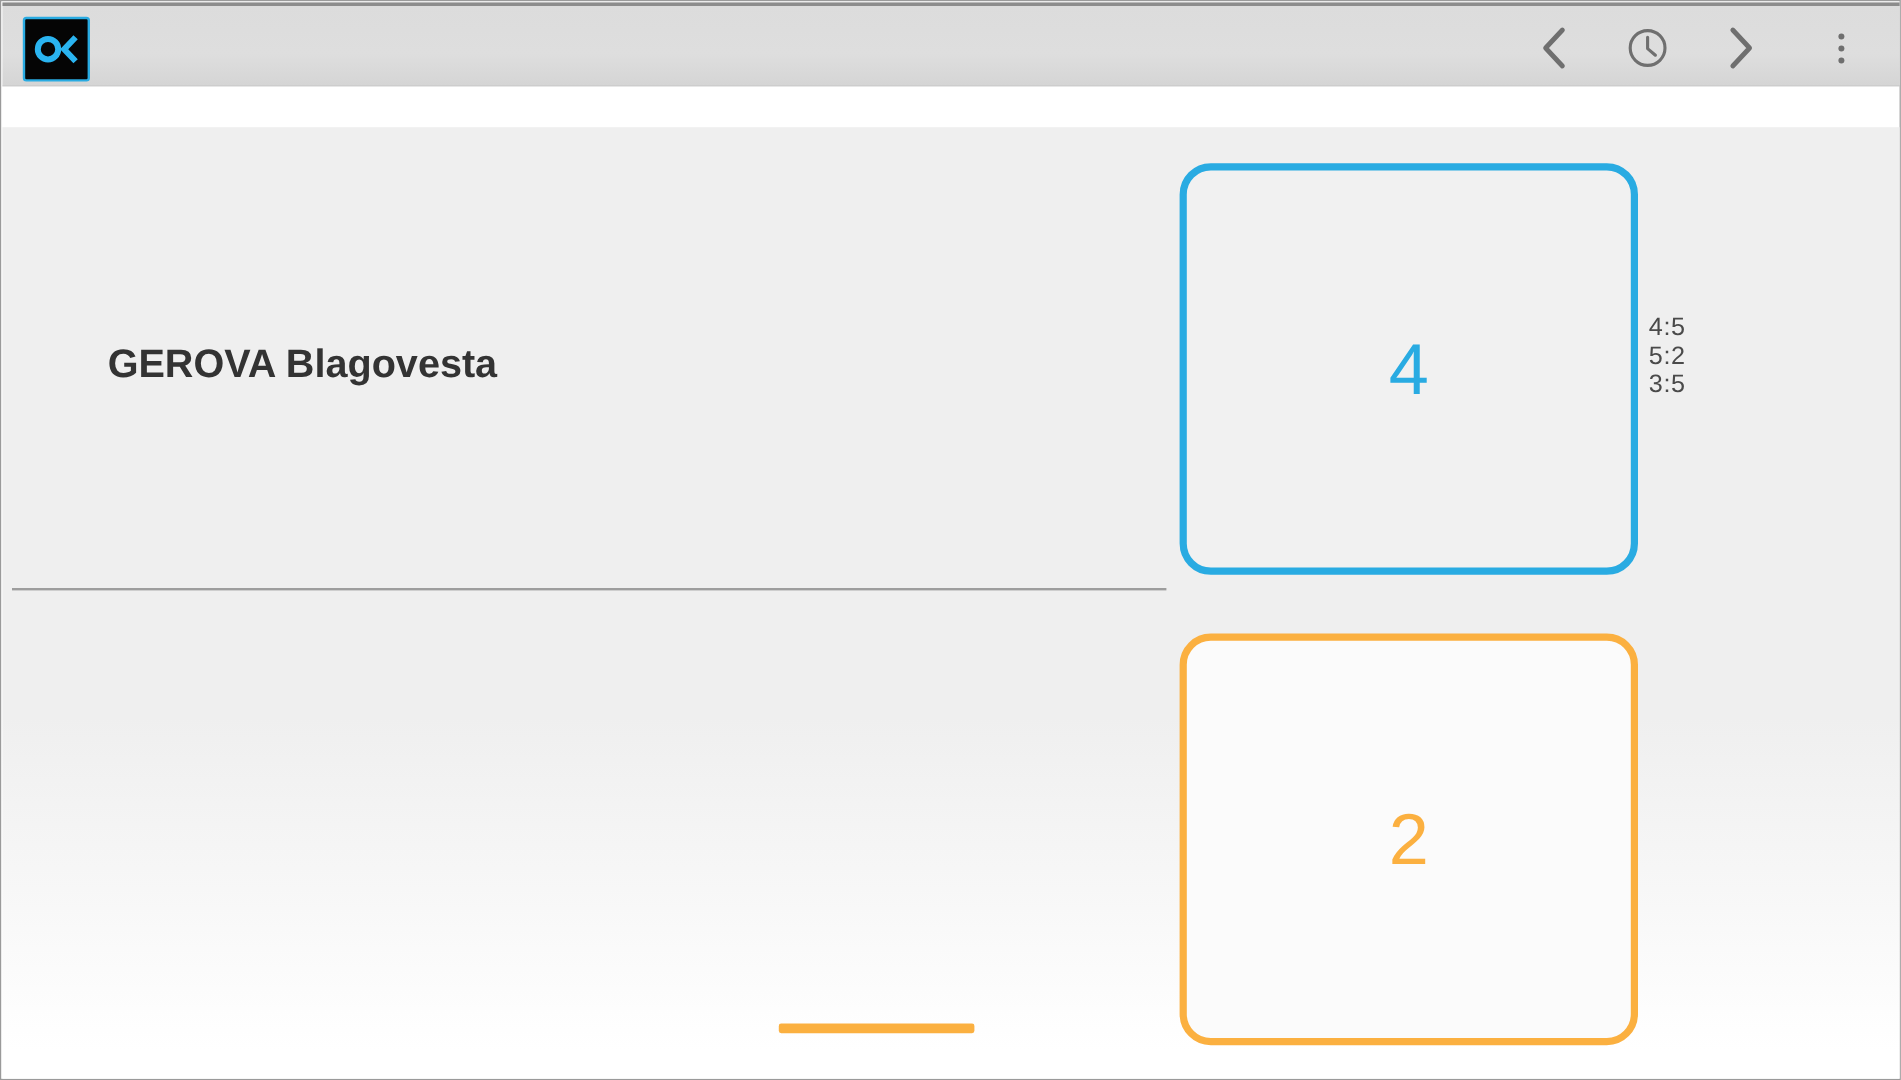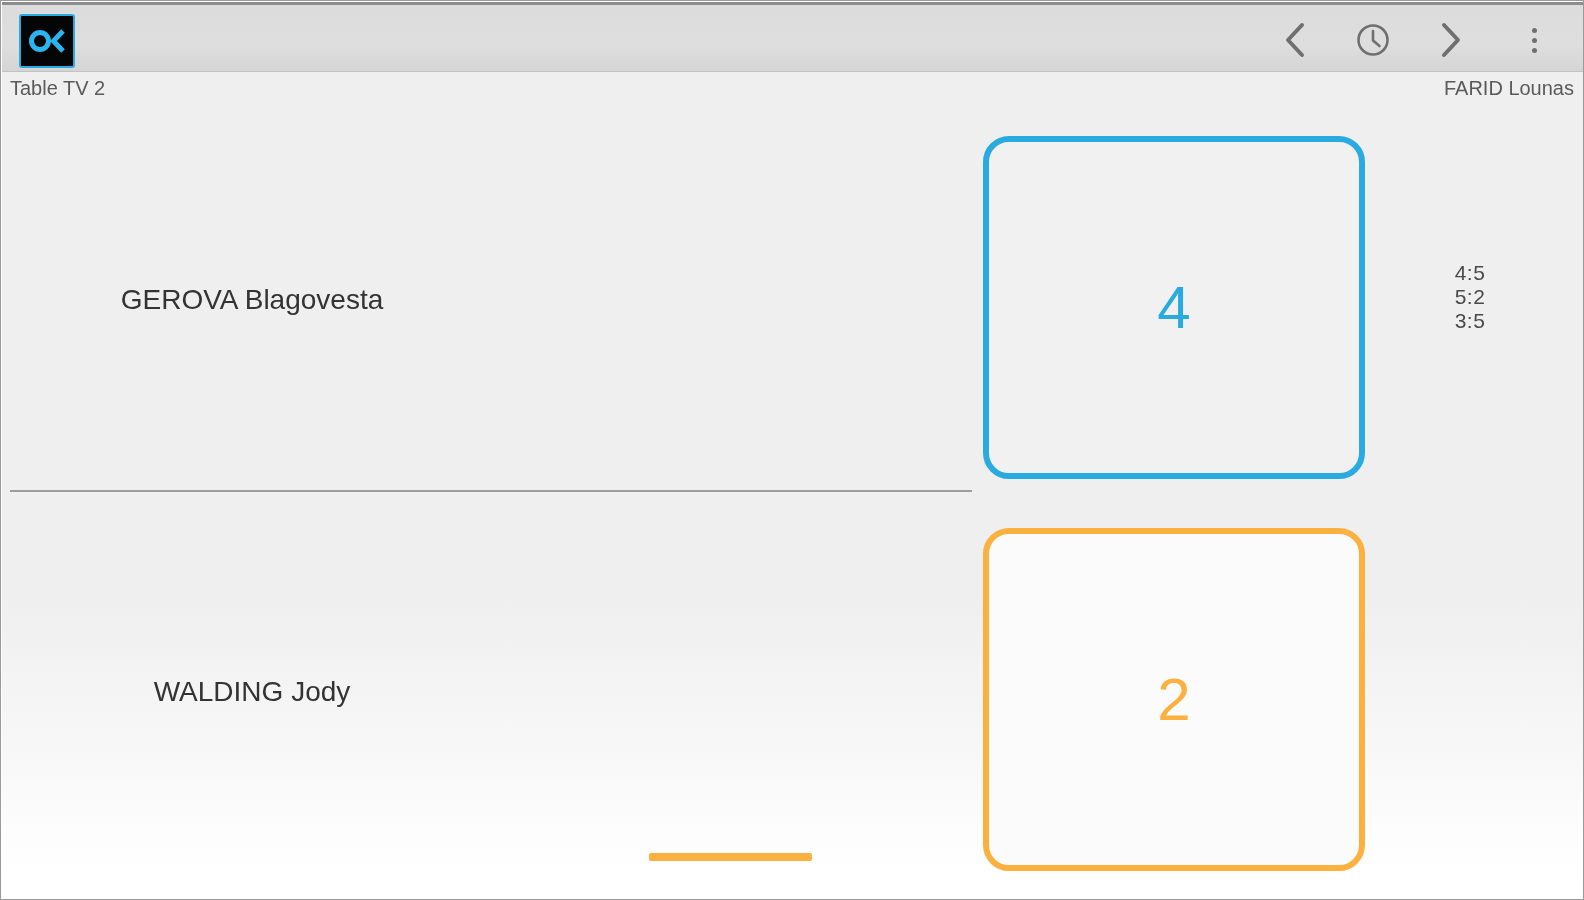--- a/index.html
+++ b/index.html
@@ -124,24 +124,25 @@
     left: 8px;
     top: 384px;
     width: 962px;
     height: 2px;
     background: #9d9d9d;
   }
 
   .player-name {
     position: absolute;
     top: 178px;
-    font-size: 28px;
+    font-size: 33px;
     color: #333333;
     white-space: nowrap;
     text-align: center;
+    font-weight: bold;
   }
   .player-a { left: 40px;  width: 420px; }
   .player-b { left: 530px; width: 420px; }
 
   .score-box {
     position: absolute;
     left: 981px;
     top: 30px;
     width: 382px;
     height: 343px;
@@ -159,24 +160,23 @@
   .score-value {
     font-size: 60px;
     line-height: 1;
   }
   #score-value-top    { color: #29abe2; }
   #score-value-bottom { color: #fbb040; }
 
   
   #set-scores {
     position: absolute;
-    left: 1428px;
+    left: 1372px;
     top: 155px;
     width: 80px;
-    text-align: center;
   }
   .set-score {
     font-size: 21px;
     line-height: 24px;
     color: #4a4a4a;
     letter-spacing: 0.5px;
   }
 
   
   #service-indicator {
@@ -230,39 +230,34 @@
 
     <div class="tb-btn" id="tb-more">
       <span class="dots">
         <i></i>
           <i></i>
           <i></i>
       </span>
     </div>
   </div>
 
-  <div id="subheader">
-    <div id="table-label">Table TV 2</div>
-    <div id="umpire-label">FARID Lounas</div>
-  </div>
 
   <div id="scoreboard">
 
     <div class="team-row" id="row-top">
       <div class="player-name player-a">GEROVA Blagovesta</div>
 
       <div class="score-box" id="score-box-top">
         <span class="score-value" id="score-value-top">4</span>
       </div>
 
       <div class="row-divider"></div>
     </div>
 
     <div class="team-row" id="row-bottom">
-      <div class="player-name player-a">WALDING Jody</div>
 
       <div class="score-box" id="score-box-bottom">
         <span class="score-value" id="score-value-bottom">2</span>
       </div>
     </div>
 
     <div id="set-scores">
       <div class="set-score">4:5</div>
       <div class="set-score">5:2</div>
       <div class="set-score">3:5</div>

